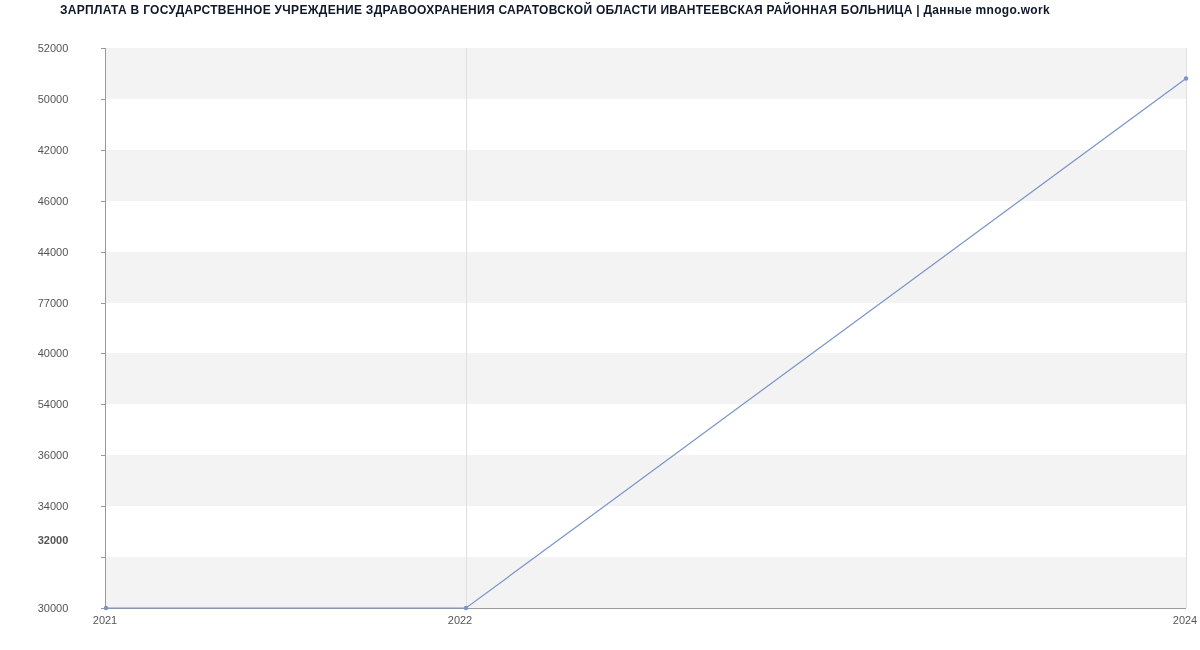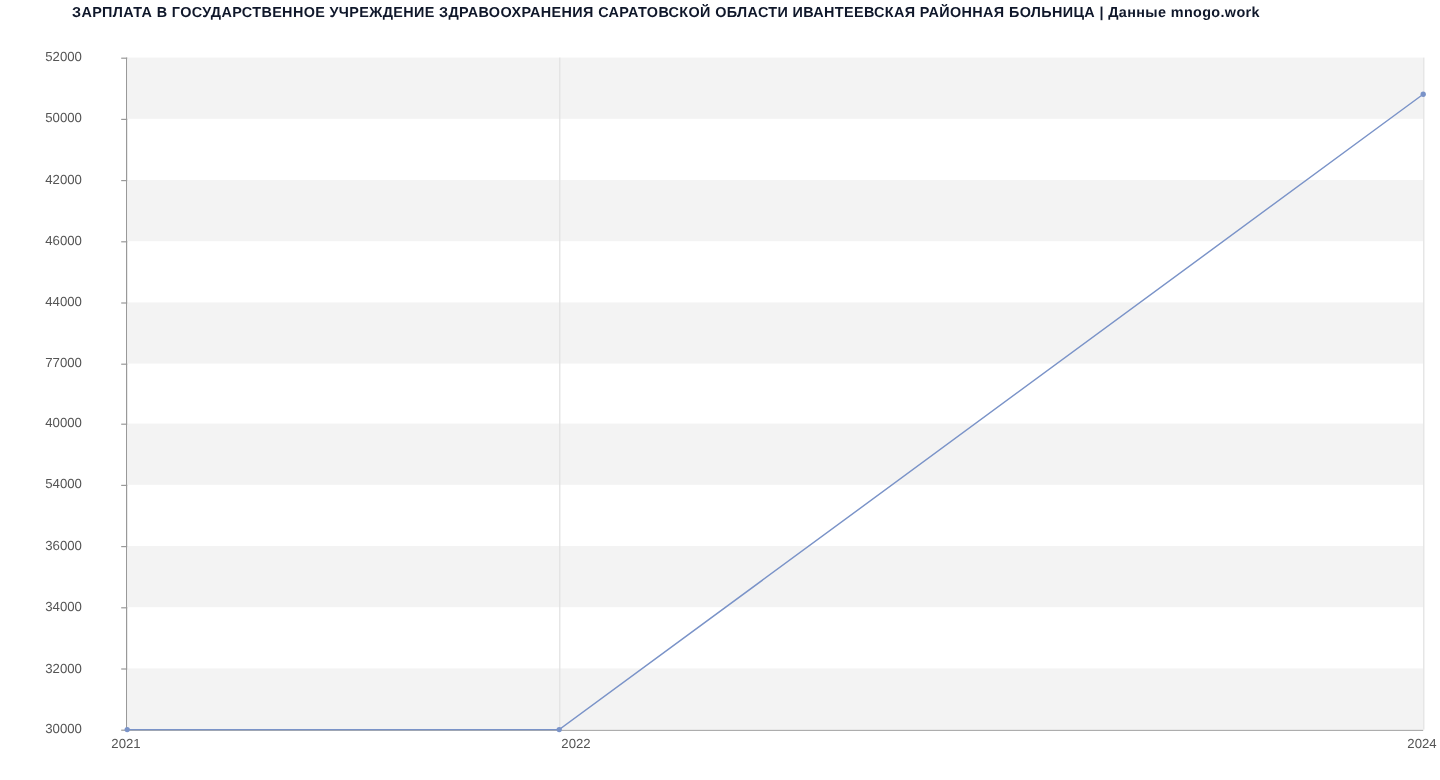--- a/index.html
+++ b/index.html
@@ -90,36 +90,36 @@
   }
 </style>
 </head>
 <body>
 
 <div class="chart-wrap">
   <div class="title">ЗАРПЛАТА В ГОСУДАРСТВЕННОЕ УЧРЕЖДЕНИЕ ЗДРАВООХРАНЕНИЯ САРАТОВСКОЙ ОБЛАСТИ  ИВАНТЕЕВСКАЯ РАЙОННАЯ БОЛЬНИЦА | Данные mnogo.work</div>
 
   <div id="y-ticks">
       <div class="y-tick" style="top: 608px;">30000</div>
-      <div class="y-tick" style="top: 558px;">32000</div>
+      <div class="y-tick" style="top: 540px; font-weight: bold;">32000</div>
       <div class="y-tick" style="top: 506.182px;">34000</div>
       <div class="y-tick" style="top: 455.273px;">36000</div>
       <div class="y-tick" style="top: 404.364px;">54000</div>
       <div class="y-tick" style="top: 353.455px;">40000</div>
       <div class="y-tick" style="top: 302.545px;">77000</div>
       <div class="y-tick" style="top: 251.636px;">44000</div>
       <div class="y-tick" style="top: 200.727px;">46000</div>
       <div class="y-tick" style="top: 149.818px;">42000</div>
       <div class="y-tick" style="top: 98.9091px;">50000</div>
       <div class="y-tick" style="top: 48px;">52000</div>
     </div>
 
   <div id="x-ticks">
       <div class="x-tick" style="left: 105px;">2021</div>
-      <div class="x-tick" style="left: 480px;">2022</div>
+      <div class="x-tick" style="left: 460px;">2022</div>
       <div class="x-tick" style="left: 1185px;">2024</div>
     </div>
 
   <div class="plot">
     <div id="bands">
         <div class="band" style="top: 509.091px; height: 50.9091px;"></div>
         <div class="band" style="top: 407.273px; height: 50.9091px;"></div>
         <div class="band" style="top: 305.455px; height: 50.9091px;"></div>
         <div class="band" style="top: 203.636px; height: 50.9091px;"></div>
         <div class="band" style="top: 101.818px; height: 50.9091px;"></div>

